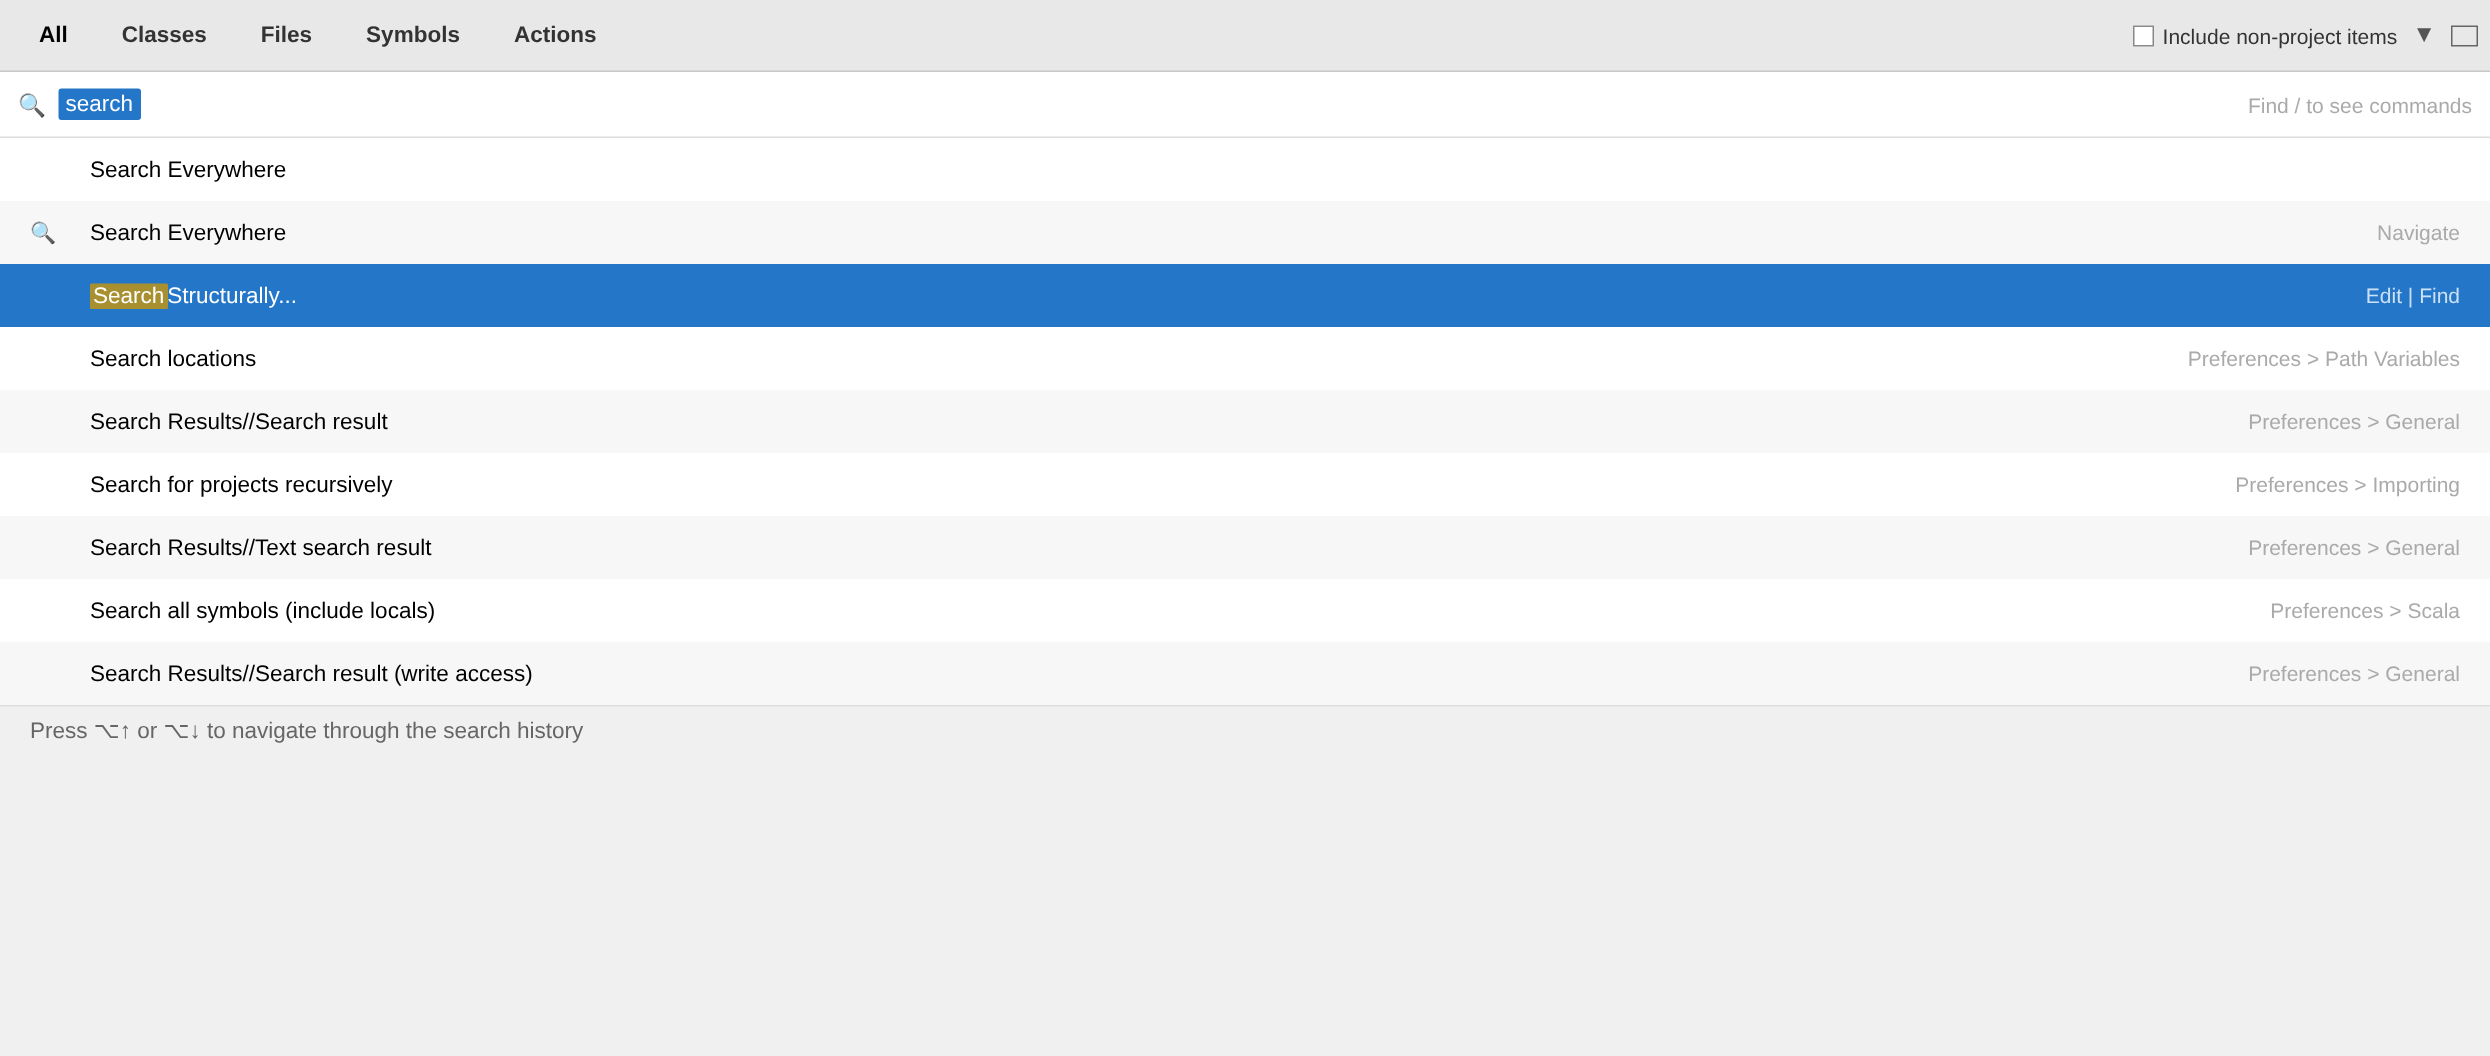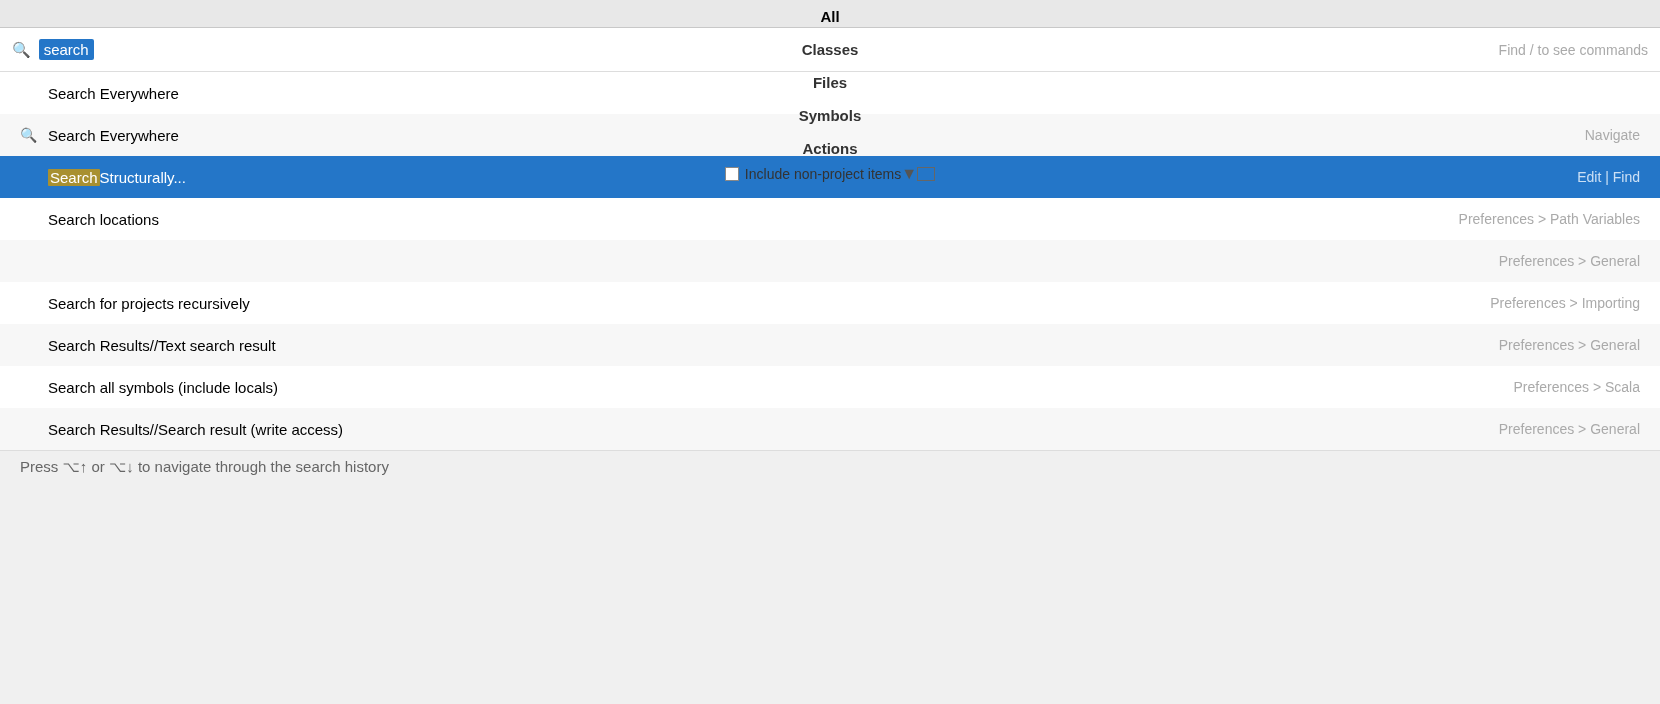--- a/index.html
+++ b/index.html
@@ -16,23 +16,22 @@
       min-height: 704px;
       overflow: hidden;
     }
 
     
     .tab-bar {
       display: flex;
       align-items: center;
       background: #e8e8e8;
       border-bottom: 1px solid #c8c8c8;
-      height: 28px;
+      height: 48px;
       padding: 0 8px;
-      flex-direction: column;
     }
 
     .tab-item {
       padding: 8px 18px;
       font-size: 15px;
       color: #333;
       cursor: pointer;
       border-radius: 4px;
       font-weight: 700;
     }
@@ -42,20 +41,21 @@
       color: #000;
     }
 
     .tab-spacer {
       flex: 1;
     }
 
     .header-right {
       display: flex;
       align-items: center;
+      gap: 10px;
     }
 
     .checkbox-container {
       display: flex;
       align-items: center;
       gap: 6px;
       font-size: 14px;
       color: #333;
     }
 
@@ -139,20 +139,21 @@
       font-size: 14px;
       flex-shrink: 0;
       width: 18px;
     }
 
     .result-item-text {
       flex: 1;
       display: flex;
       align-items: flex-end;
       gap: 0;
+      margin-left: 12px;
     }
 
     .result-highlight {
       background: #a89030;
       color: #fff;
       padding: 0 2px;
       border-radius: 1px;
     }
 
     .result-item.selected .result-highlight {
@@ -248,20 +249,23 @@
   <div class="result-item">
     <div class="no-icon"></div>
     <div class="result-item-text">
       <span>Search locations</span>
     </div>
     <span class="result-item-category">Preferences &gt; Path Variables</span>
   </div>
 
   <div class="result-item alt-bg">
     <div class="no-icon"></div>
+    <div class="result-item-text">
+      <span>Search Results//Search result</span>
+    </div>
     <span class="result-item-category">Preferences &gt; General</span>
   </div>
 
   <div class="result-item">
     <div class="no-icon"></div>
     <div class="result-item-text">
       <span>Search for projects recursively</span>
     </div>
     <span class="result-item-category">Preferences &gt; Importing</span>
   </div>

